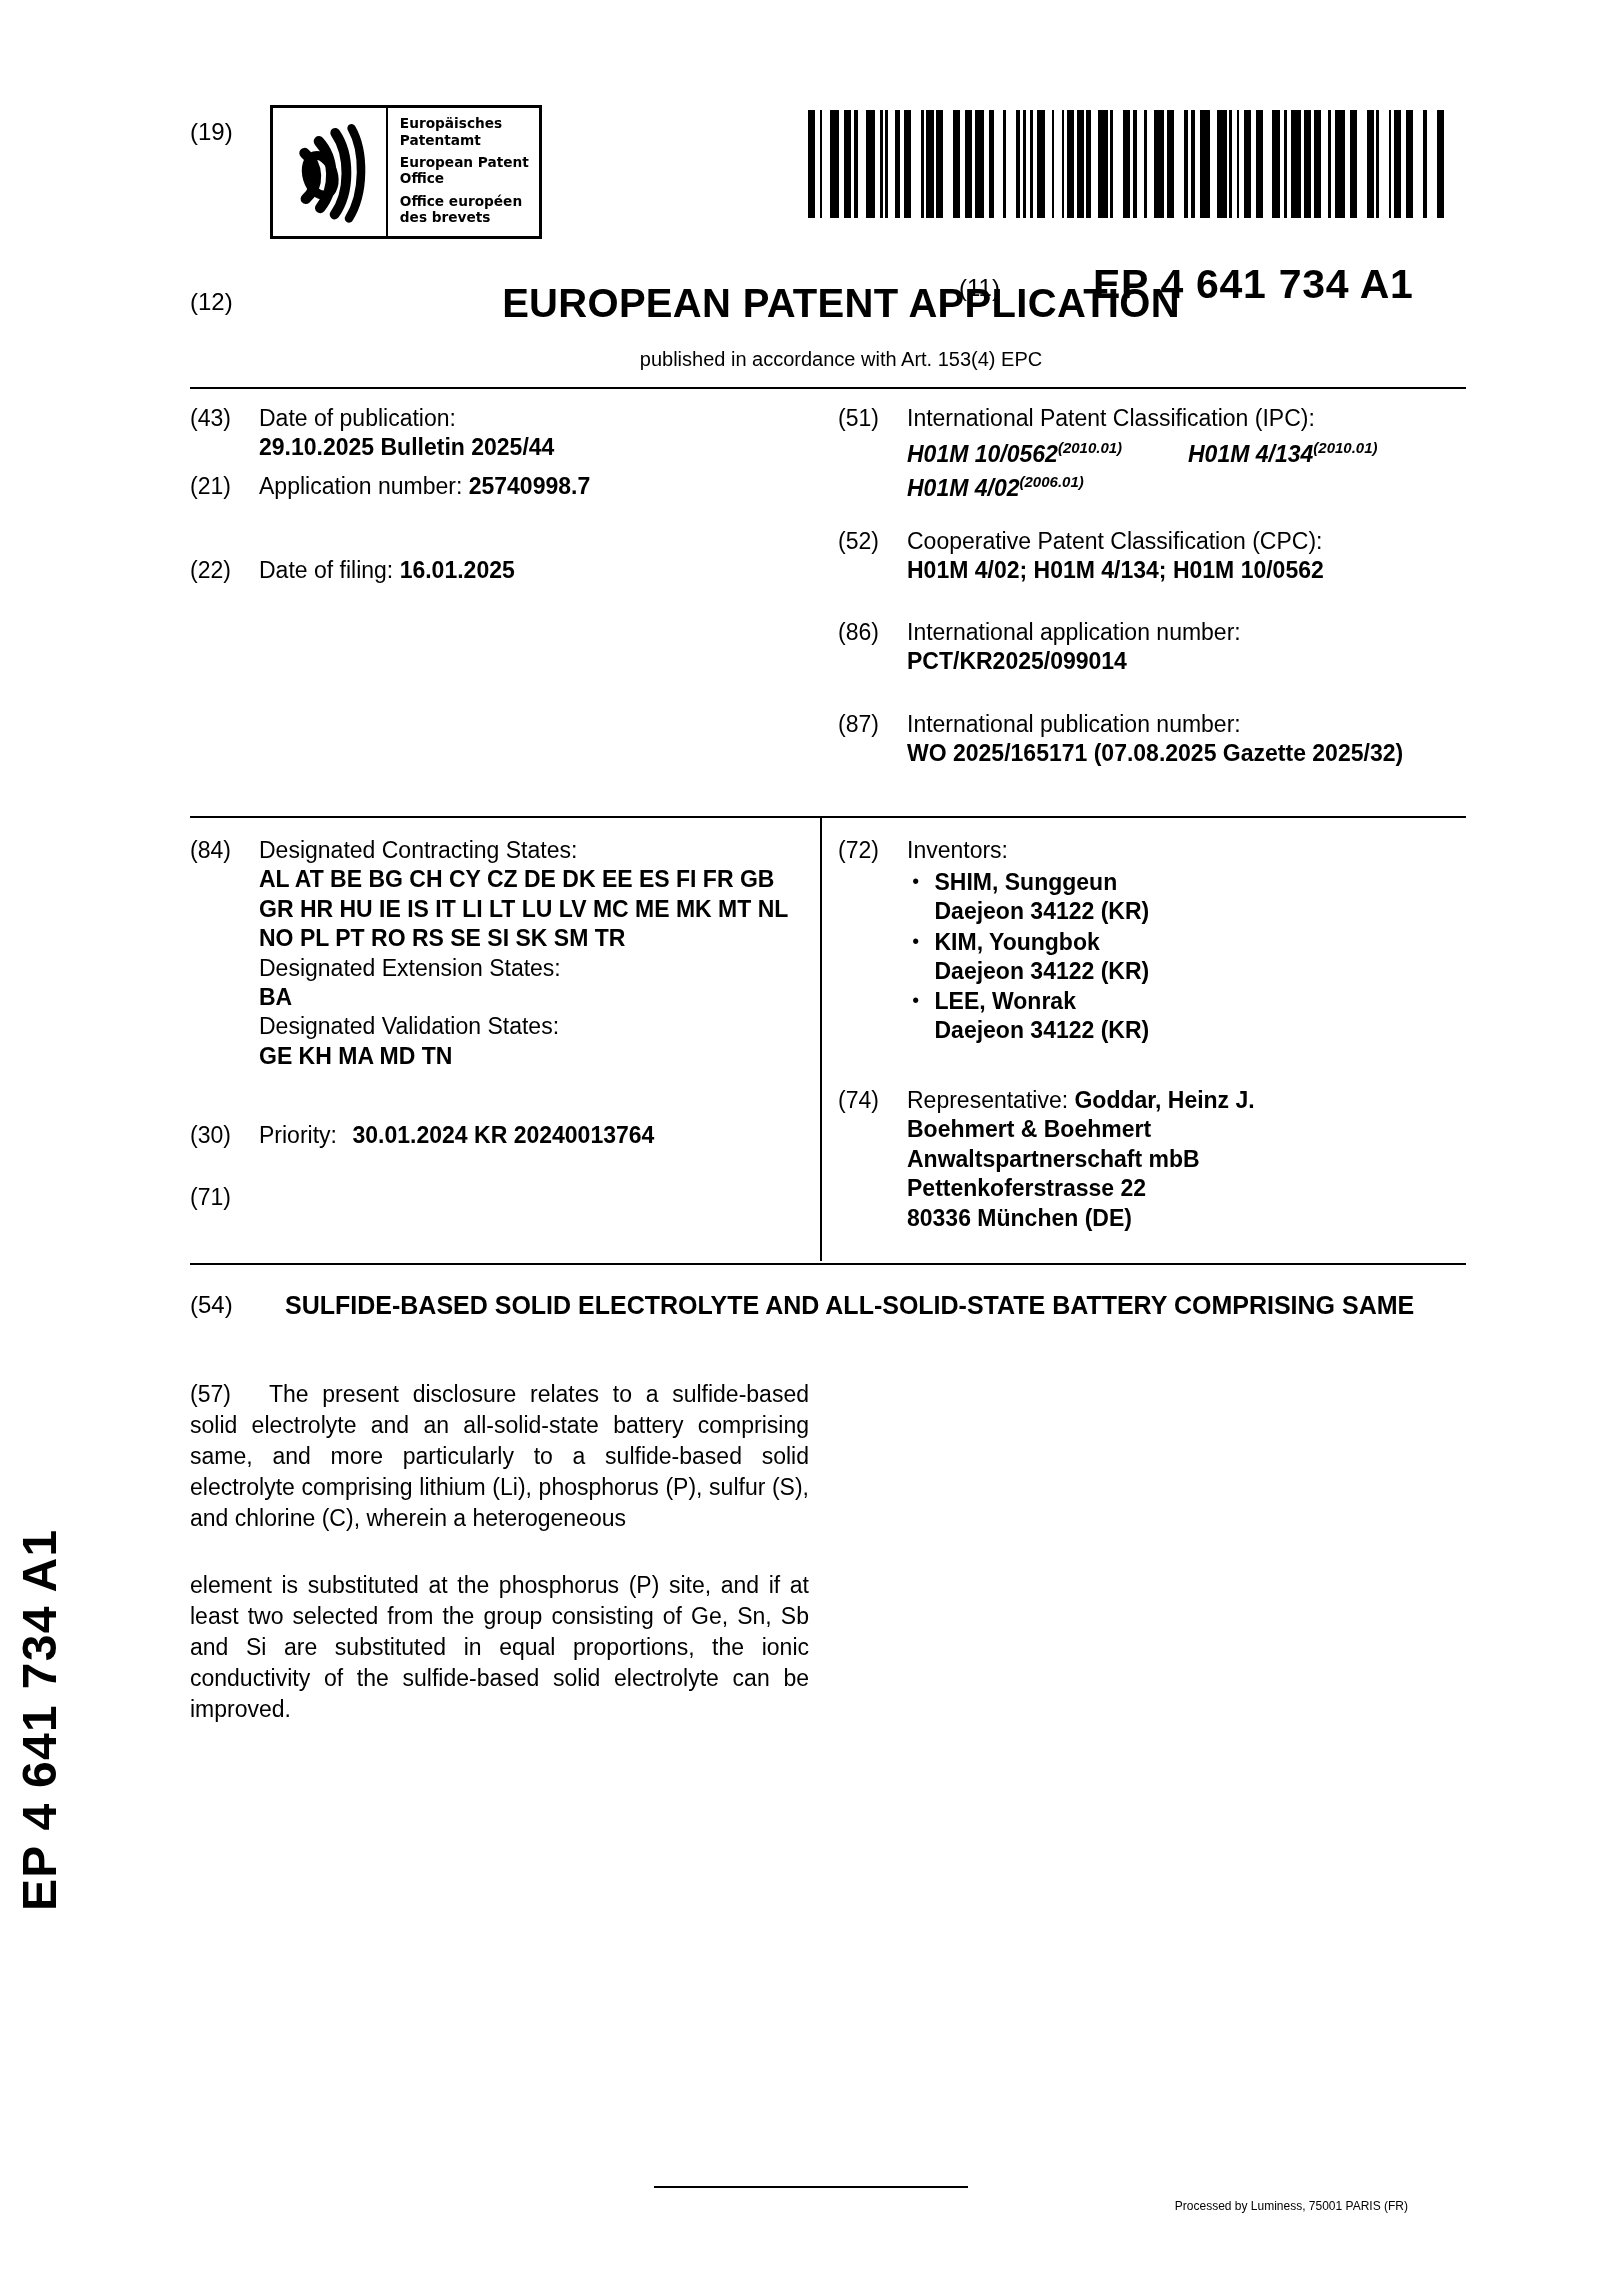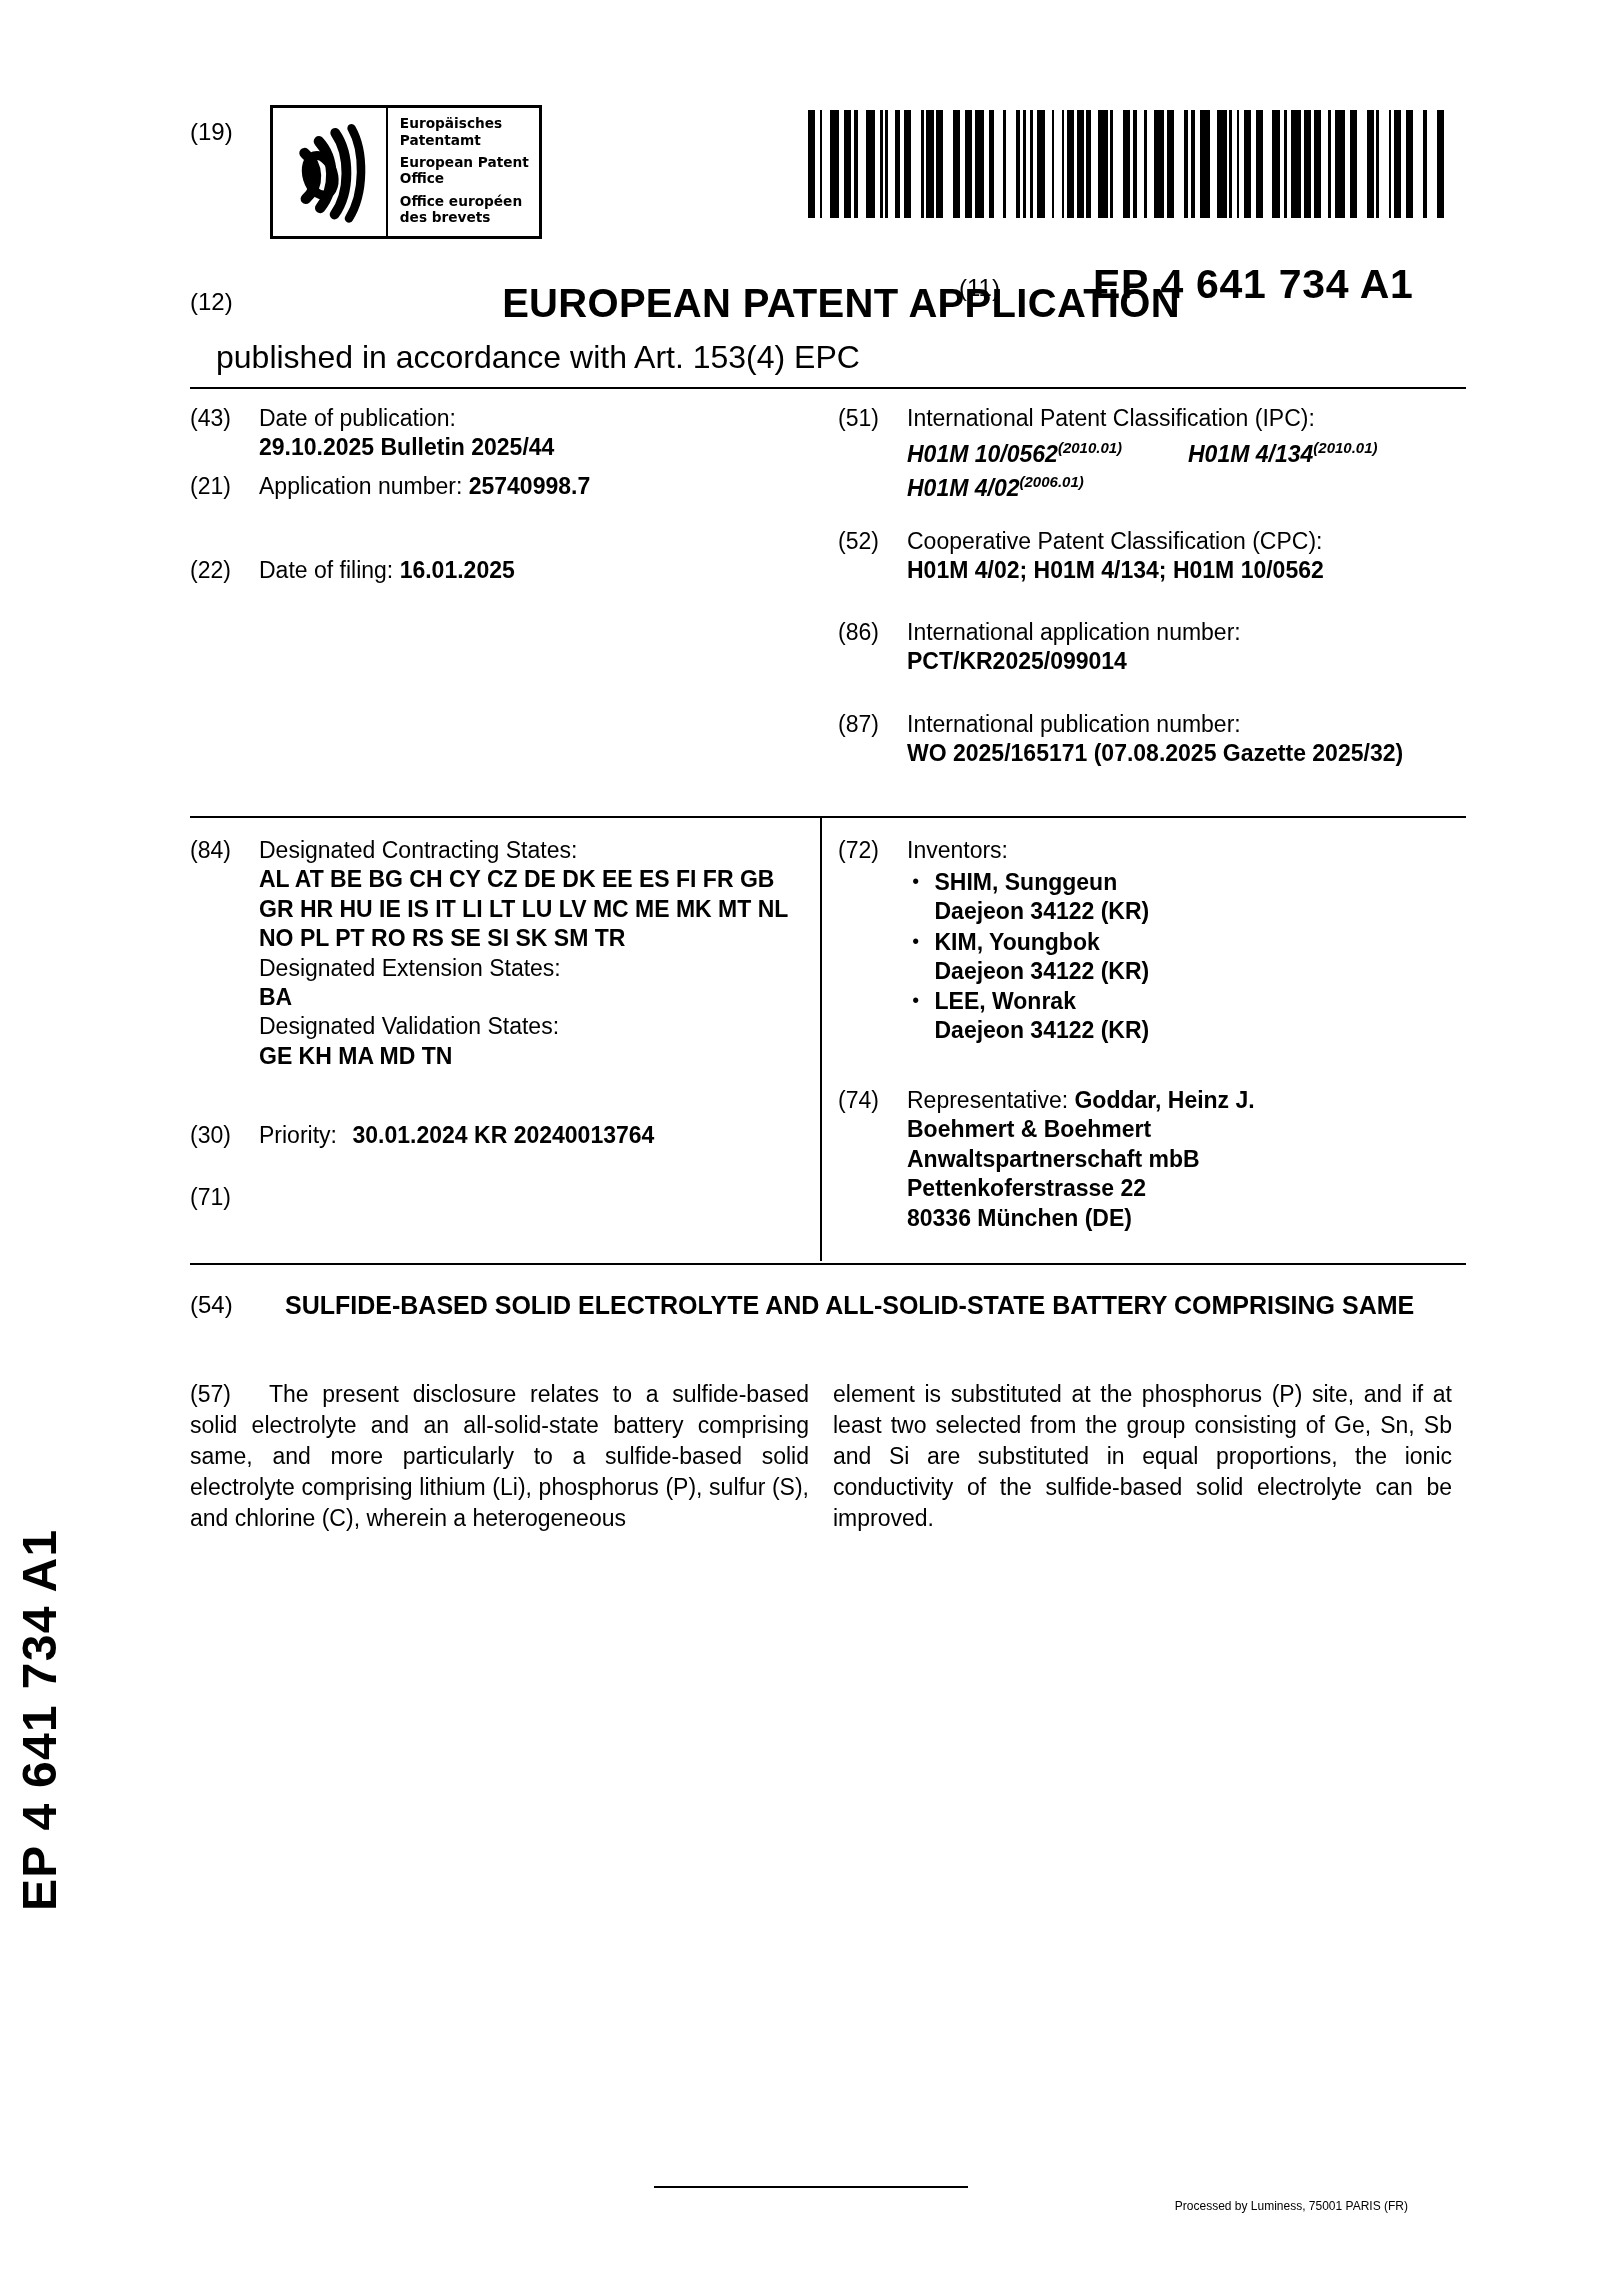--- a/index.html
+++ b/index.html
@@ -99,21 +99,21 @@
   }
 
   
   .titleblock { position: absolute; left: 190px; top: 281px; width: 1276px; }
   .titleblock .code { position: absolute; left: 0; top: 6.5px; font-size: 24px; }
   .titleblock .t1 {
     text-align: center; font-size: 40px; font-weight: bold;
     letter-spacing: 0.3px; padding-left: 26px;
   }
   .titleblock .t2 {
-    font-size: 32px; margin-top: 13px; padding-left: 26px;
+    text-align: center; font-size: 20px; margin-top: 22px; padding-left: 26px;
   }
 
   
   .rule {
     position: absolute; left: 190px; width: 1276px;
     border-top: 2px solid #000;
   }
   .vrule {
     position: absolute; width: 0; border-left: 2px solid #000;
   }
@@ -146,21 +146,21 @@
     position: absolute; left: 0; top: 0; font-size: 24px; font-weight: normal;
   }
   .invtitle .body { margin-left: 95px; }
 
   
   .abstract {
     position: absolute; left: 190px; top: 1379px;
     width: 1276px;
     font-size: 23px; line-height: 31px;
   }
-  .abscols { display: flex; gap: 24px; }
+  .abscols { display: flex; gap: 36px; flex-direction: column; }
   .abscol { width: 619px; text-align: justify; }
   .abscol p { text-align: justify; text-justify: inter-word; }
   .abscol.left p { text-align: justify; }
   .abs-code { font-weight: normal; }
   .abs-indent { display: inline-block; width: 38px; }
 
   
   .footer-rule {
     position: absolute; left: 654px; top: 2186px;
     width: 314px; border-top: 2px solid #000;

